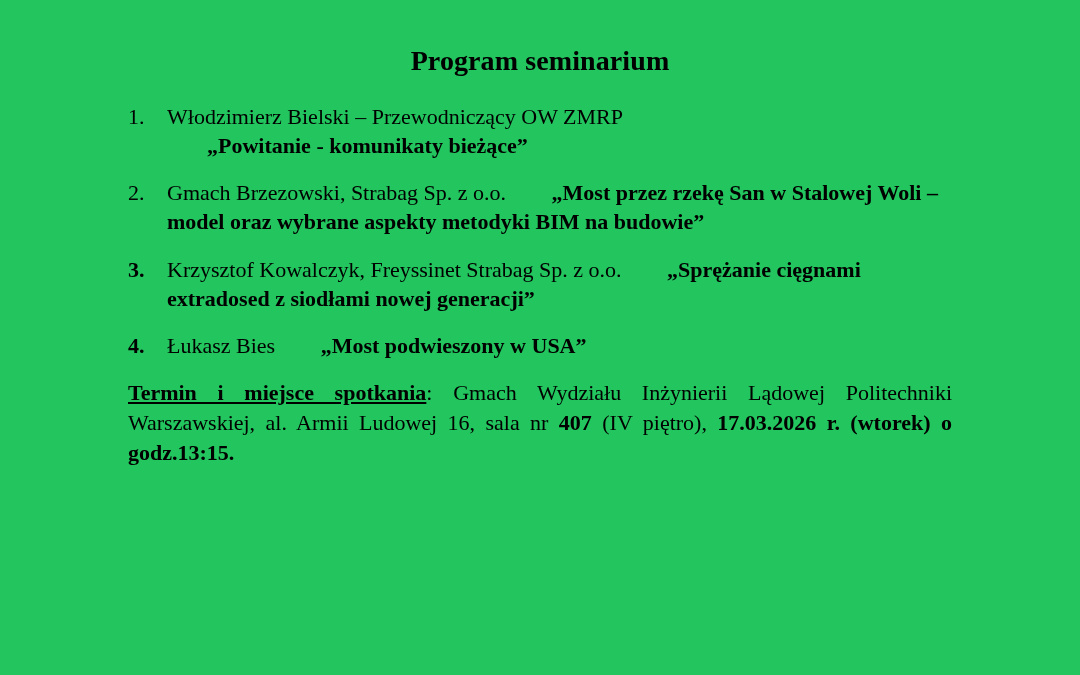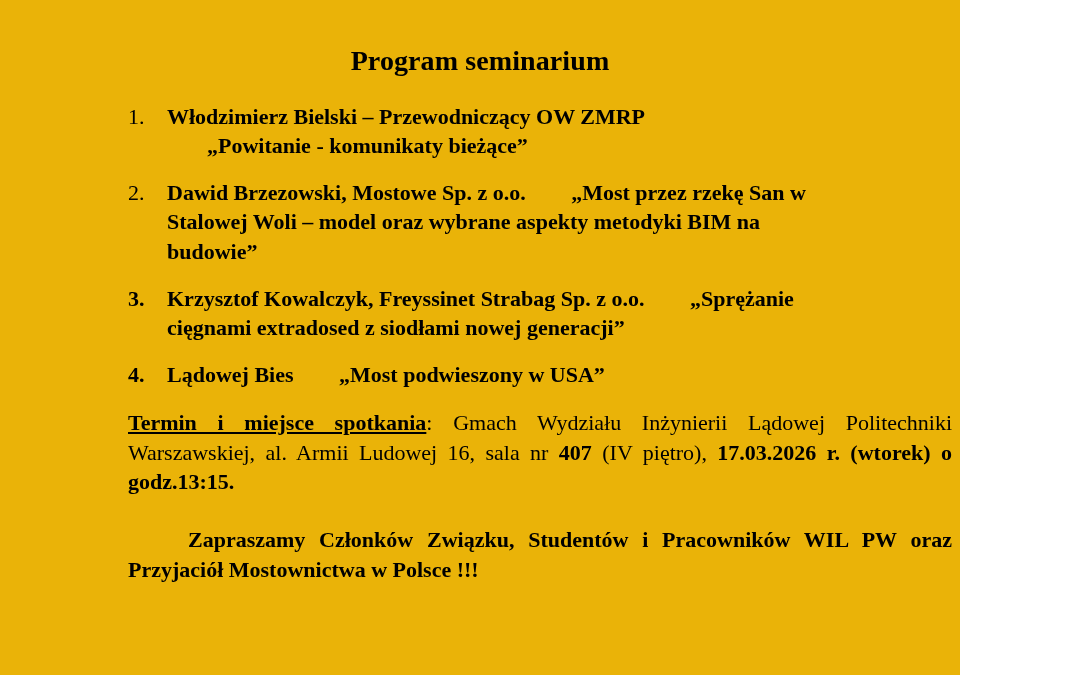--- a/index.html
+++ b/index.html
@@ -11,23 +11,23 @@
     width: 1080px;
     height: 675px;
     overflow: hidden;
     font-family: "Liberation Serif", "DejaVu Serif", serif;
     color: #000000;
     -webkit-font-smoothing: antialiased;
   }
 
   .page {
     position: relative;
-    width: 960px;
+    width: 1080px;
     height: 675px;
-    background: #eab308;
+    background: #22c55e;
     box-sizing: border-box;
   }
 
   .doc-title {
     text-align: center;
     font-weight: bold;
     font-size: 28px;
     line-height: 1.2;
     margin: 0;
     padding-top: 44px;
@@ -55,21 +55,21 @@
   .agenda-item .num {
     position: absolute;
     left: 0;
     top: 0;
     width: 28px;
     text-align: left;
     font-size: 22px;
   }
   .agenda-item .num.bold { font-weight: bold; }
 
-  .agenda-item .plain { font-weight: bold; }
+  .agenda-item .plain { font-weight: normal; }
   .agenda-item .strong { font-weight: bold; margin-left: 40px; }
 
   .body-para {
     margin: 0 0 0 0;
     padding: 0;
     margin-left: 128px;
     width: 824px;
     font-size: 22px;
     line-height: 1.36;
     text-align: justify;
@@ -99,33 +99,32 @@
   <ol class="agenda">
 
     <li class="agenda-item">
       <span class="num">1.</span>
       <span class="plain">Włodzimierz Bielski – Przewodniczący OW ZMRP</span><br>
       <span class="strong">„Powitanie  - komunikaty bieżące”</span>
     </li>
 
     <li class="agenda-item">
       <span class="num">2.</span>
-      <span class="plain">Dawid Brzezowski, Mostowe Sp. z o.o. </span><span class="strong">„Most przez rzekę San w Stalowej Woli – model oraz wybrane aspekty metodyki BIM na budowie”</span>
+      <span class="plain">Gmach Brzezowski, Strabag Sp. z o.o. </span><span class="strong">„Most przez rzekę San w Stalowej Woli – model oraz wybrane aspekty metodyki BIM na budowie”</span>
     </li>
 
     <li class="agenda-item">
       <span class="num bold">3.</span>
       <span class="plain">Krzysztof Kowalczyk, Freyssinet Strabag Sp. z o.o. </span><span class="strong">„Sprężanie cięgnami extradosed z siodłami nowej generacji”</span>
     </li>
 
     <li class="agenda-item">
       <span class="num bold">4.</span>
-      <span class="plain">Lądowej Bies </span><span class="strong">„Most podwieszony w USA”</span>
+      <span class="plain">Łukasz Bies </span><span class="strong">„Most podwieszony w USA”</span>
     </li>
 
   </ol>
 
   <p class="body-para para-gap-1"><span class="u-bold">Termin i miejsce spotkania</span><span>: </span><span>Gmach Wydziału Inżynierii Lądowej Politechniki Warszawskiej, al. Armii Ludowej  16,  sala nr </span><span class="b">407</span><span> (IV piętro), </span><span class="b">17.03.2026 r. (wtorek) o godz.13:15</span><span class="b">.</span></p>
 
 
-  <p class="body-para para-gap-3 indent-first b"><span>Zapraszamy Członków Związku, Studentów i Pracowników WIL PW oraz Przyjaciół Mostownictwa w Polsce !!!</span></p>
 
 </div>
 
 </body></html>

